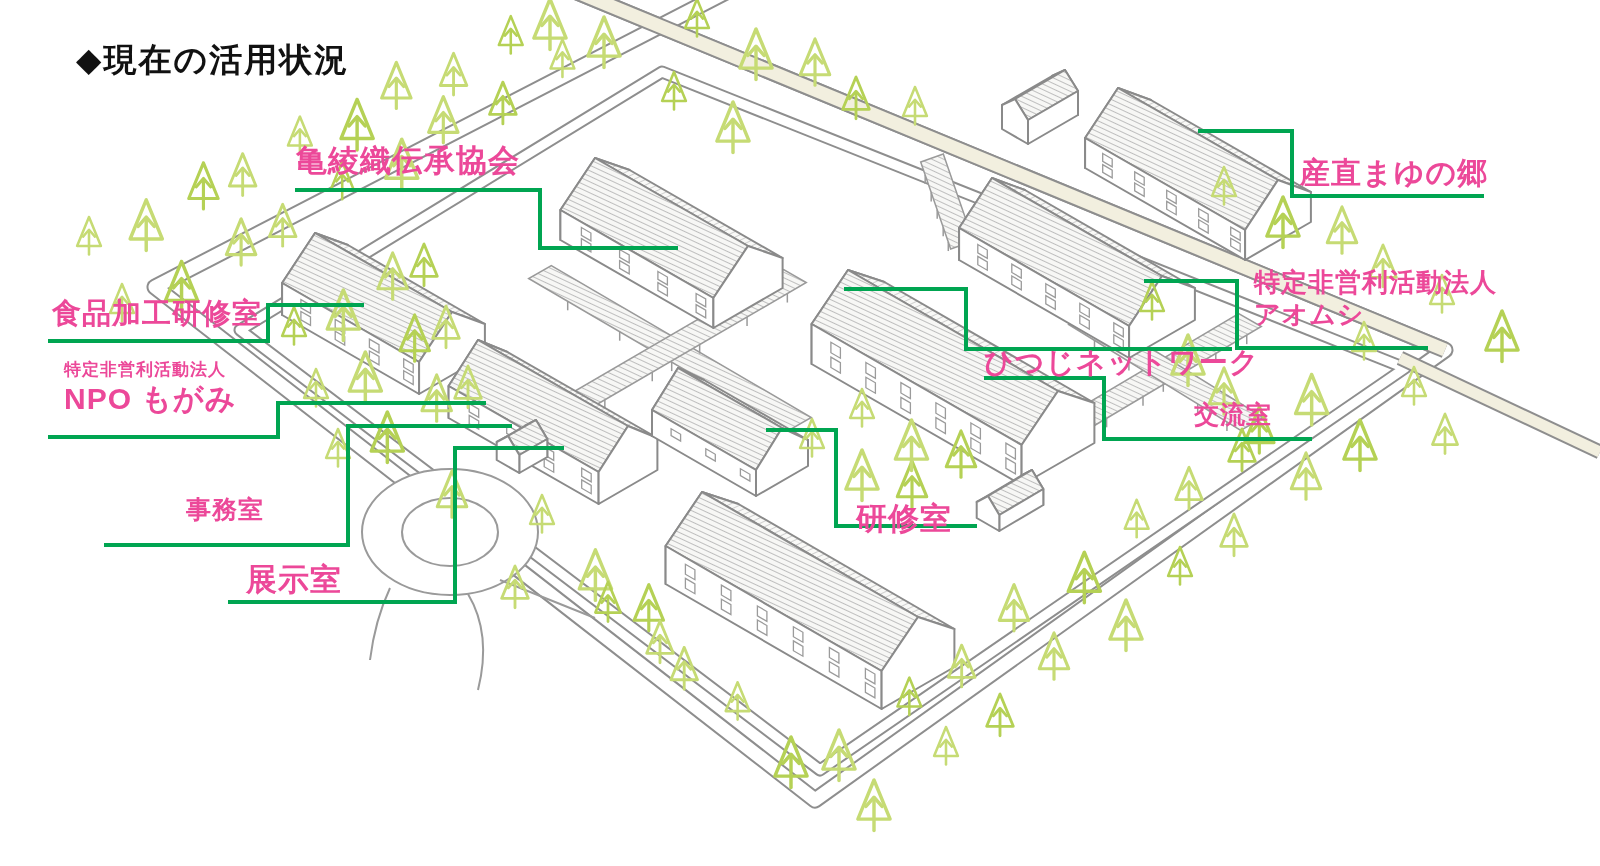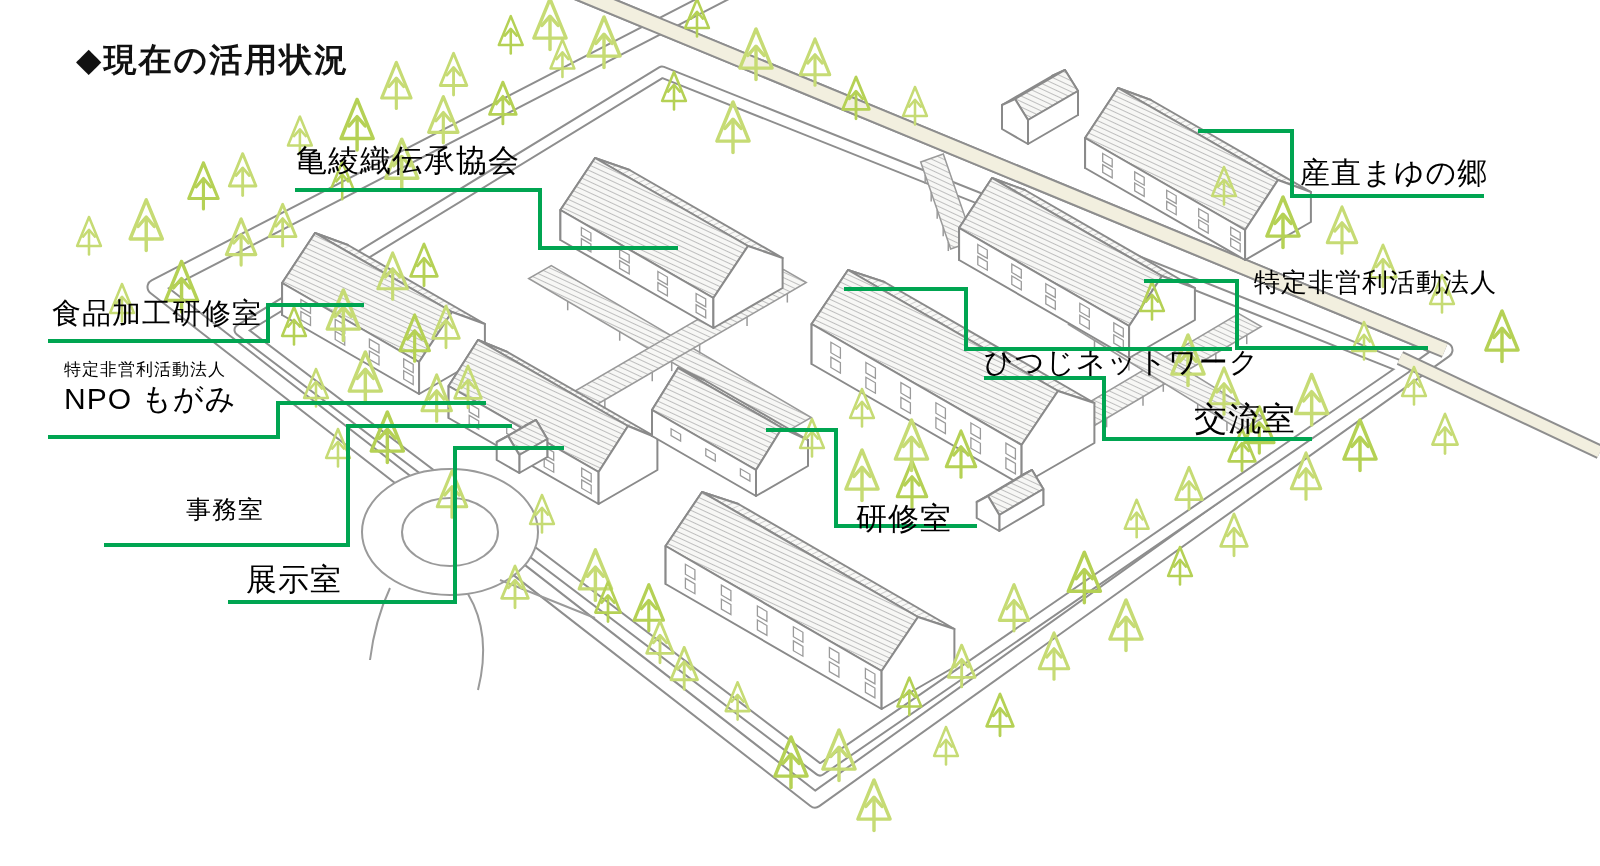--- a/index.html
+++ b/index.html
@@ -1,21 +1,21 @@
 <!DOCTYPE html>
 <html><head>
 <meta charset="utf-8">
 <style>
   html,body{margin:0;padding:0;background:#fff;}
   .stage{position:relative;width:1600px;height:866px;background:#ffffff;overflow:hidden;
          font-family:"Liberation Sans","DejaVu Sans",sans-serif;border-radius:15px;}
   .stage svg{position:absolute;left:0;top:0;}
   .title{position:absolute;left:76px;top:38px;margin:0;font-size:33px;font-weight:700;
          color:#111;letter-spacing:2px;}
-  .lbl{position:absolute;color:#000000;font-weight:400;line-height:1.24;
+  .lbl{position:absolute;color:#ec4899;font-weight:700;line-height:1.24;
        letter-spacing:1px;white-space:nowrap;}
   .t1{stroke:#c6db74;}
   .t2{stroke:#b5d155;}
   use.tree{fill:none;stroke-width:3;stroke-linecap:round;stroke-linejoin:round;}
 </style>
 </head>
 <body>
 
 <div class="stage">
   <svg id="scene" width="1600" height="866" viewBox="0 0 1600 866">
@@ -353,21 +353,22 @@
         <div style="font-size: 25px; text-align: center;">事務室</div>
       </div>
       <div class="lbl" style="left: 246px; top: 561px;">
         <div style="font-size: 31px;">展示室</div>
       </div>
       <div class="lbl" style="left: 984px; top: 306px; margin-top: 39px;">
         <div style="font-size: 29px;">ひつじネットワーク</div>
       </div>
       <div class="lbl" style="left: 1254px; top: 266px;">
         <div style="font-size: 26px;">特定非営利活動法人</div>
+        <div style="font-size: 26px;">アオムシ</div>
       </div>
       <div class="lbl" style="left: 1194px; top: 399px;">
-        <div style="font-size: 33px; text-align: right;">交流室</div>
+        <div style="font-size: 25px; text-align: right;">交流室</div>
       </div>
       <div class="lbl" style="left: 856px; top: 500px;">
         <div style="font-size: 31px;">研修室</div>
       </div>
     </div>
 </div>
 
 </body></html>

